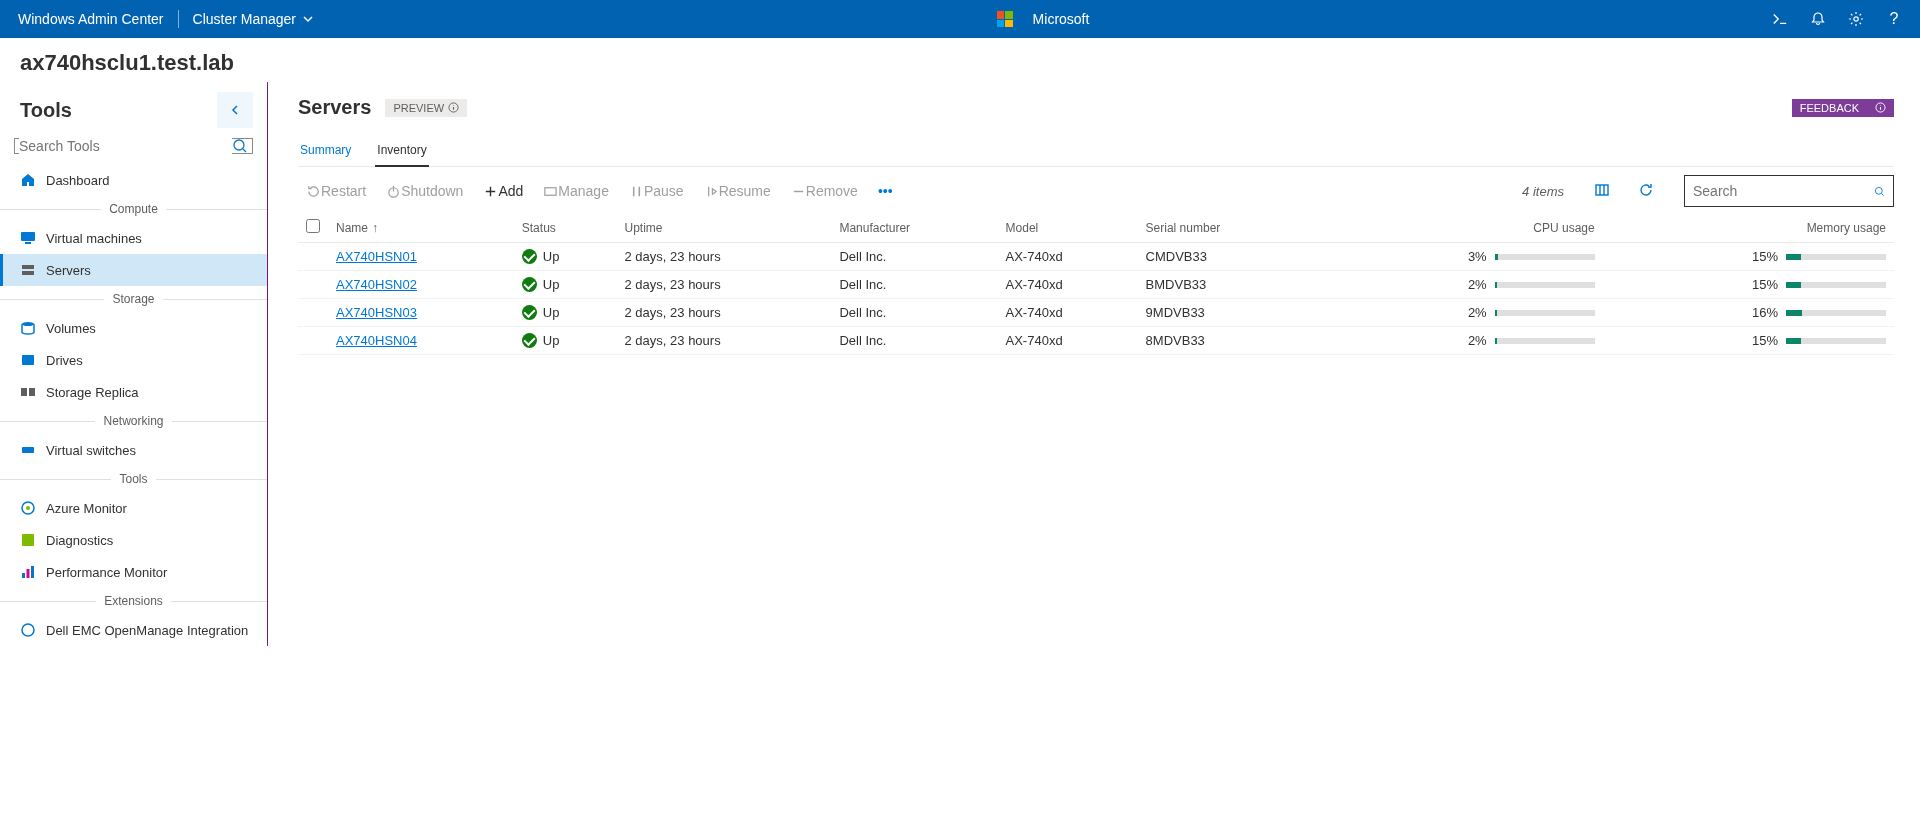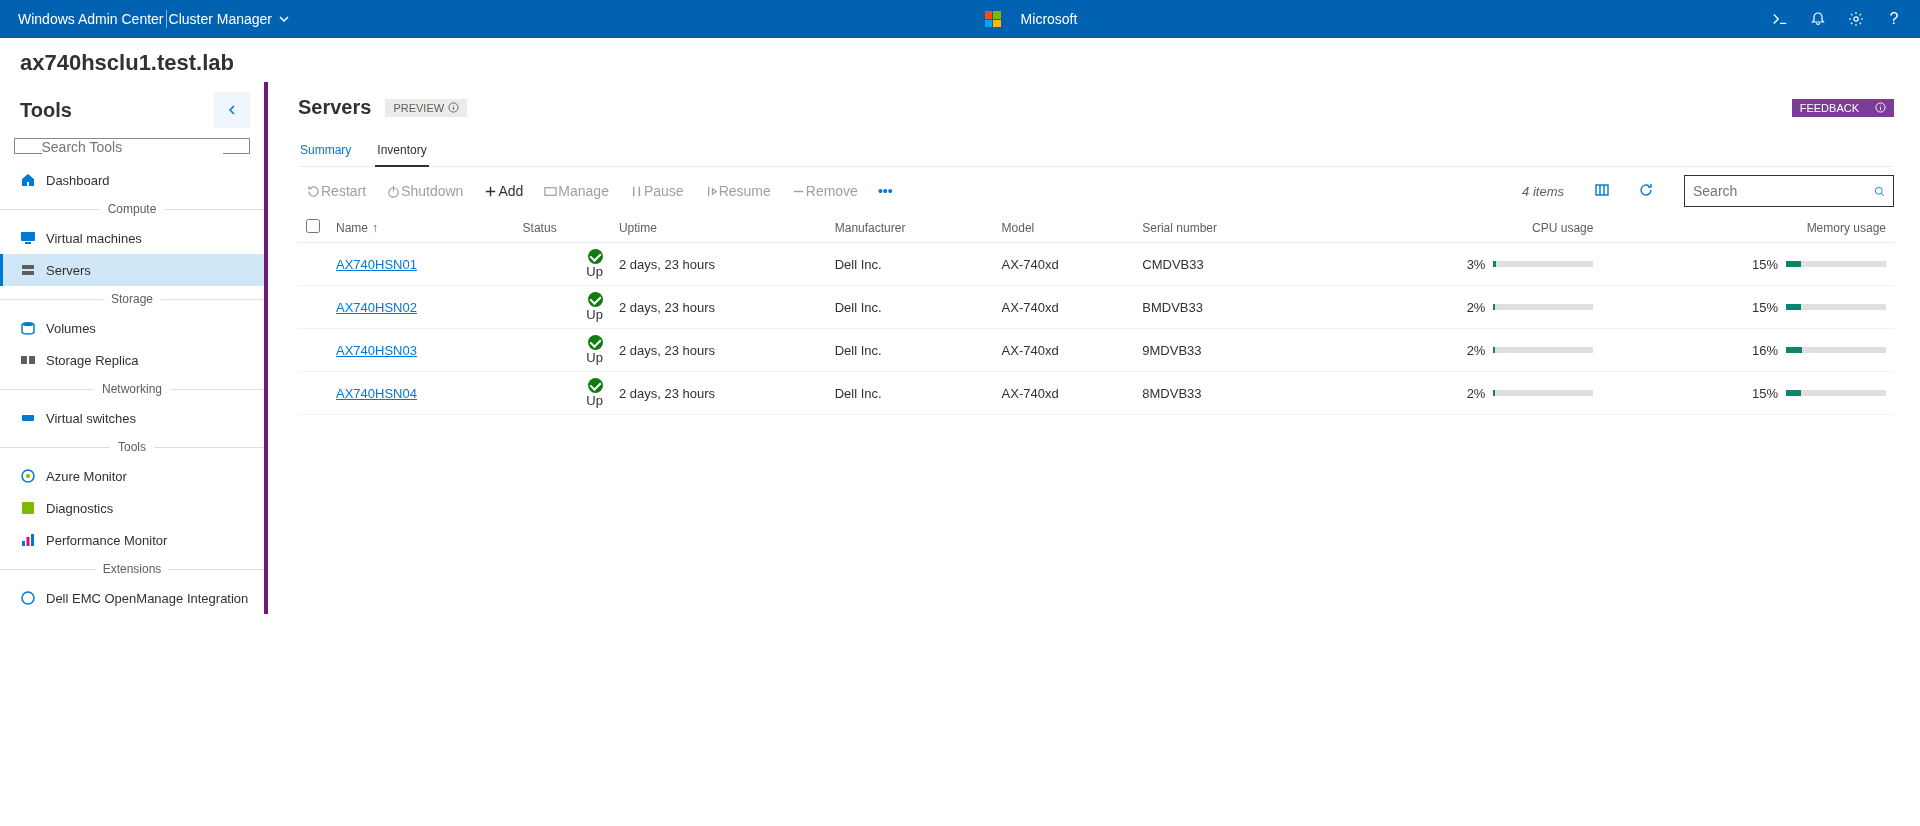--- a/index.html
+++ b/index.html
@@ -1,44 +1,44 @@
 <!DOCTYPE html>
 <html><head>
 <meta charset="utf-8">
 <style>
 * { margin: 0; padding: 0; box-sizing: border-box; font-family: "Segoe UI", Arial, sans-serif; }
 body { font-size: 13px; color: #323130; background: #fff; }
 
 
 .topbar { background: #0062b1; color: #fff; height: 38px; display: flex; align-items: center; padding: 0 18px; }
-.topbar-left { display: flex; align-items: center; gap: 2px; font-size: 14px; }
+.topbar-left { display: flex; align-items: center; gap: 14px; font-size: 14px; }
 .topbar-brand { font-weight: 400; }
 .topbar-sep { width:1px; height:18px; background:rgba(255,255,255,0.5);}
 .topbar-context { display:flex; align-items:center; gap:6px; cursor:pointer;}
 .topbar-center { flex:1; display:flex; justify-content:center; align-items:center; gap:20px; font-size:14px;}
 .ms-logo { width:16px; height:16px; display:grid; grid-template-columns:1fr 1fr; grid-template-rows:1fr 1fr; gap:1px;}
 .ms-logo span:nth-child(1){background:#f25022;}
 .ms-logo span:nth-child(2){background:#7fba00;}
 .ms-logo span:nth-child(3){background:#00a4ef;}
 .ms-logo span:nth-child(4){background:#ffb900;}
 .topbar-right { display:flex; align-items:center; gap:22px; }
 .topbar-icon { width:16px; height:16px; cursor:pointer; display:flex; align-items:center; justify-content:center;}
 .topbar-icon svg { stroke:#fff; fill:none; }
 
 
 .page-header { padding: 12px 20px 6px 20px; font-size:22px; font-weight:600; }
 
 
 .layout { display:flex; }
-.sidebar { width:268px; border-right:4px solid #701a75; padding-top:4px; }
+.sidebar { width:268px; border-right:1px solid #701a75; padding-top:4px; }
 .tools-hdr { display:flex; align-items:center; justify-content:space-between; padding:6px 14px 10px 20px; }
 .tools-hdr h2 { font-size:20px; font-weight:600;}
 .collapse-btn { width:36px; height:36px; background:#eff6fc; display:flex; align-items:center; justify-content:center; cursor:pointer; }
 .search-wrap { padding:0 14px 10px 14px;}
-.search-box { display:flex; align-items:center; border:1px solid #8a8886; height:16px; padding:0 4px;flex-direction:column;}
+.search-box { display:flex; align-items:center; border:1px solid #8a8886; height:16px; padding:0 4px;}
 .search-box input { flex:1; border:none; outline:none; font-size:14px; }
 .search-box svg { stroke:#0078d4; }
 .nav-item { display:flex; align-items:center; gap:10px; padding:8px 10px 8px 20px; cursor:pointer; font-size:13px;}
 .nav-item.active { background:#d0e7f8; border-left:3px solid #0078d4; padding-left:17px;}
 .nav-group { position:relative; text-align:center; color:#605e5c; font-size:12px; margin:6px 0;}
 .nav-group::before { content:""; position:absolute; top:50%; left:0; right:0; height:1px; background:#e1dfdd;}
 .nav-group span { position:relative; background:#fff; padding:0 8px;}
 .icon16 { width:16px; height:16px; flex:0 0 16px; display:inline-flex; align-items:center; justify-content:center;}
 
 
@@ -61,21 +61,21 @@
 .items-count { font-style:italic; color:#605e5c; margin-right:6px;}
 .toolbar-icon { color:#0078d4; cursor:pointer; padding:4px;}
 .table-search { border:1px solid #323130; height:32px; width:210px; display:flex; align-items:center; padding:0 8px; margin-left:6px;}
 .table-search input { flex:1; border:none; outline:none; font-size:14px;}
 
 
 .tbl { width:100%; border-collapse:collapse; }
 .tbl th { text-align:left; font-weight:400; color:#605e5c; font-size:12px; padding:6px 8px; border-bottom:1px solid #edebe9;}
 .tbl td { padding:6px 8px; border-bottom:1px solid #f3f2f1; font-size:13px; vertical-align:middle;}
 .tbl a { color:#0078d4; text-decoration:underline;}
-.status-cell { display:flex; align-items:flex-end; flex-direction:column;}
+.status-cell { display:flex; align-items:flex-end; gap:6px;}
 .status-dot { width:15px; height:15px; border-radius:50%; background:#107c10; display:flex; align-items:center; justify-content:center;}
 .status-dot::after { content:""; width:5px; height:8px; border:solid #fff; border-width:0 2px 2px 0; transform:rotate(45deg); margin-top:-2px;}
 .usage-cell { display:flex; align-items:center; gap:8px; justify-content:flex-end;}
 .usage-val { min-width:28px; text-align:right;}
 .bar { width:100px; height:6px; background:#e1dfdd; position:relative;}
 .bar-fill { position:absolute; left:0; top:0; bottom:0; background:#0b856b;}
 .sort-arrow { margin-left:4px;}
 th.num, td.num { text-align:right;}
 input[type=checkbox]{ width:14px; height:14px;}
 </style>
@@ -180,20 +180,28 @@
       <span class="icon16">
           <svg width="16" height="16" viewBox="0 0 16 16" fill="#0078d4">
             <ellipse cx="8" cy="4" rx="6" ry="2"></ellipse>
             <path d="M2 4v8c0 1.1 2.7 2 6 2s6-.9 6-2V4" fill="none" stroke="#0078d4" stroke-width="1.5"></path>
           </svg>
         </span>
       <span>Volumes</span>
     </div>
     <div class="nav-item">
       <span class="icon16">
+          <svg width="16" height="16" viewBox="0 0 16 16" fill="#0078d4">
+            <rect x="2" y="3" width="12" height="10" rx="1"></rect>
+          </svg>
+        </span>
+      <span>Drives</span>
+    </div>
+    <div class="nav-item">
+      <span class="icon16">
           <svg width="16" height="16" viewBox="0 0 16 16" fill="#605e5c">
             <rect x="1" y="4" width="6" height="8"></rect>
             <rect x="9" y="4" width="6" height="8"></rect>
           </svg>
         </span>
       <span>Storage Replica</span>
     </div>
 
     <div class="nav-group"><span>Networking</span></div>
     <div class="nav-item">

